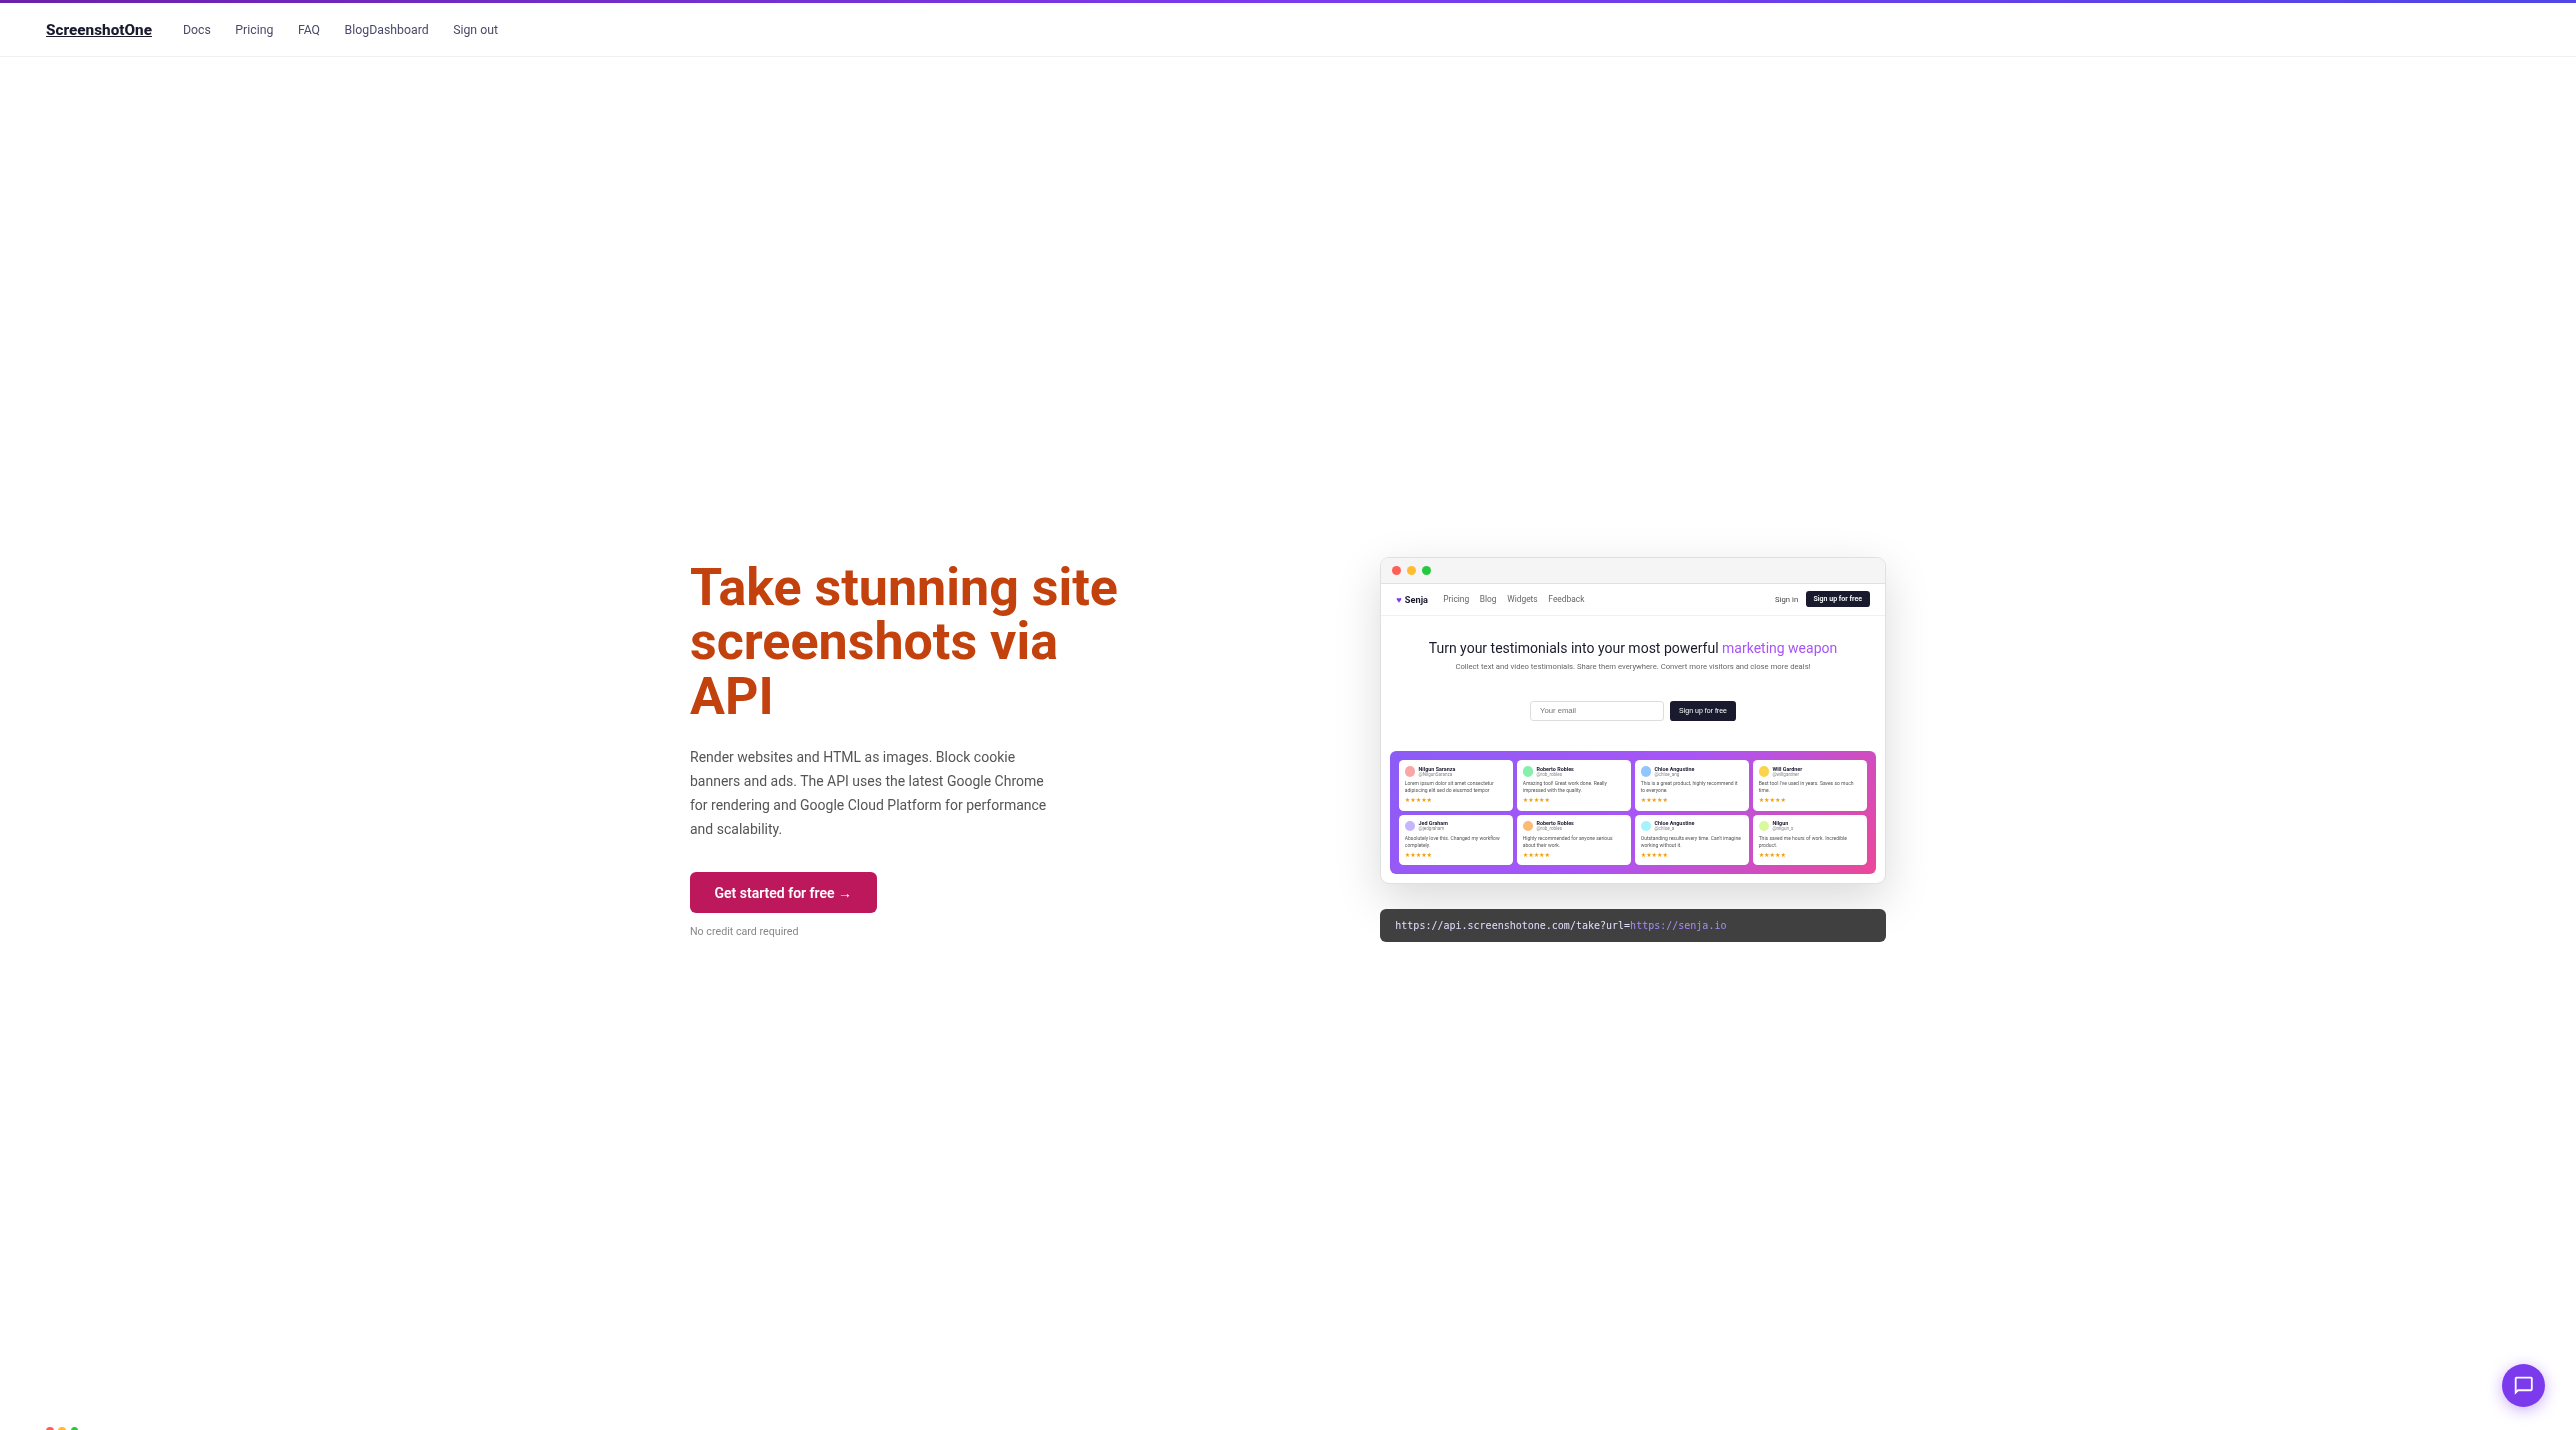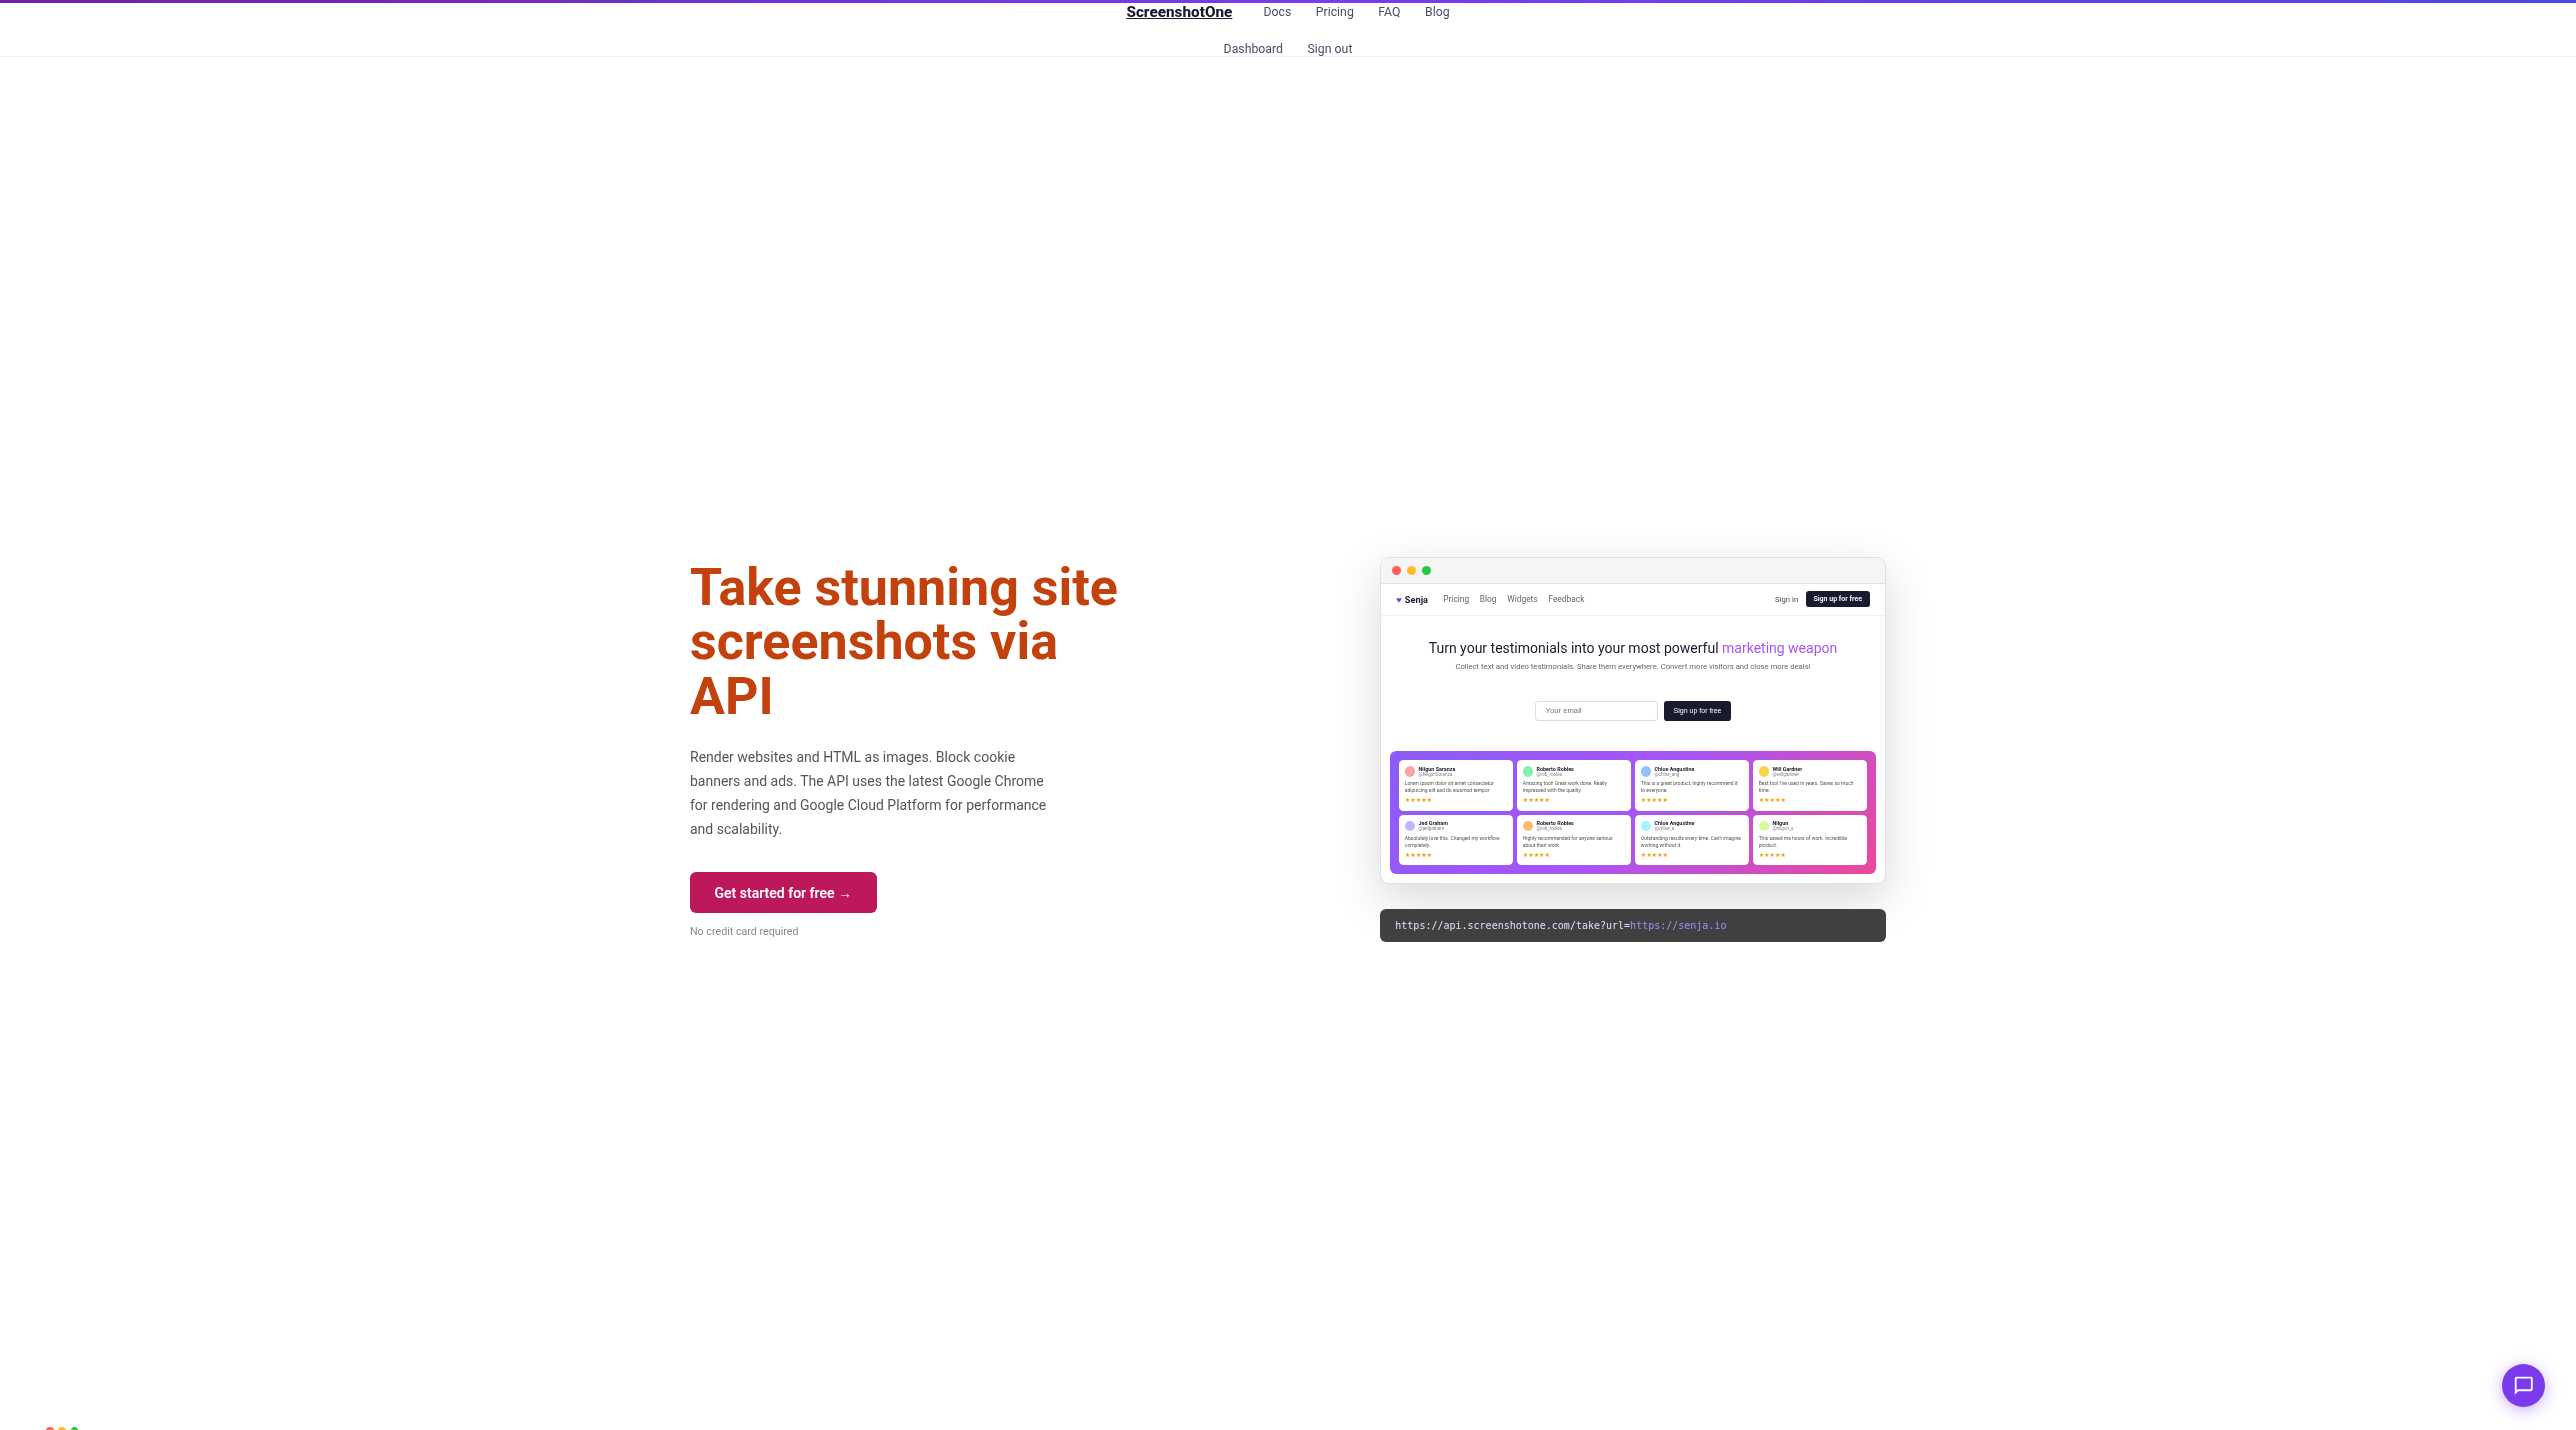--- a/index.html
+++ b/index.html
@@ -3,22 +3,22 @@
   <meta charset="utf-8">
   <style>
     * { margin: 0; padding: 0; box-sizing: border-box; }
     body { font-family: -apple-system, BlinkMacSystemFont, 'Segoe UI', Roboto, sans-serif; background: #fff; color: #1a1a2e; overflow-x: hidden; }
 
     
     .top-bar { height: 3.1px; background: linear-gradient(90deg, #6b21a8, #7c3aed, #4f46e5); width: 100%; }
 
     
     .navbar {
-      display: flex; align-items: center; justify-content: space-between;
-      padding: 0 46px; height: 54px; border-bottom: 0.8px solid #f0f0f0; flex-direction: column;
+      display: flex; align-items: center; 
+      padding: 0 46px; height: 54px; border-bottom: 0.8px solid #f0f0f0;
     }
     .navbar-left { display: flex; align-items: center; gap: 31px; }
     .logo { font-weight: 800; font-size: 15.3px; color: #1a1a2e; }
     .nav-links { display: flex; gap: 24.5px; }
     .nav-link { text-decoration: none; color: #4a4a6a; font-size: 12.3px; font-weight: 400; }
     .navbar-right { display: flex; align-items: center; gap: 24.5px; }
     .nav-link-right { text-decoration: none; color: #4a4a6a; font-size: 12.3px; }
 
     
     .hero {
@@ -75,21 +75,21 @@
       background: #1a1a2e; color: #fff; font-size: 7px; font-weight: 600;
       padding: 3.8px 7.7px; border-radius: 3.1px;
     }
 
     
     .inner-hero { padding: 23px 15.3px 15.3px; text-align: center; }
     .inner-title { font-size: 14px; font-weight: 400; color: #1a1a2e; line-height: 1.3; margin-bottom: 4.6px; }
     .inner-title .highlight { color: #a855f7; }
     .inner-subtitle { font-size: 7.7px; color: #666; margin-bottom: 30px; }
     .inner-email-row { display: flex; justify-content: center; gap: 6.1px; margin-bottom: 15.3px; }
-    .inner-email-input { border: 0.8px solid #ddd; border-radius: 3.1px; padding: 4.6px 9.2px; font-size: 7.7px; width: 123px; color: #999; }
+    .inner-email-input { border: 0.8px solid #ddd; border-radius: 3.1px; padding: 4.6px 9.2px; font-size: 7.7px; width: 134px; color: #999; }
     .inner-signup-btn { background: #1a1a2e; color: #fff; font-size: 7px; padding: 4.6px 9.2px; border-radius: 3.1px; border: none; }
 
     
     .testimonials-area {
       background: linear-gradient(135deg, #8b5cf6, #a855f7, #ec4899);
       margin: 0 9.2px 9.2px;
       border-radius: 6.1px;
       padding: 9.2px;
       display: grid;
       grid-template-columns: repeat(4, 1fr);

